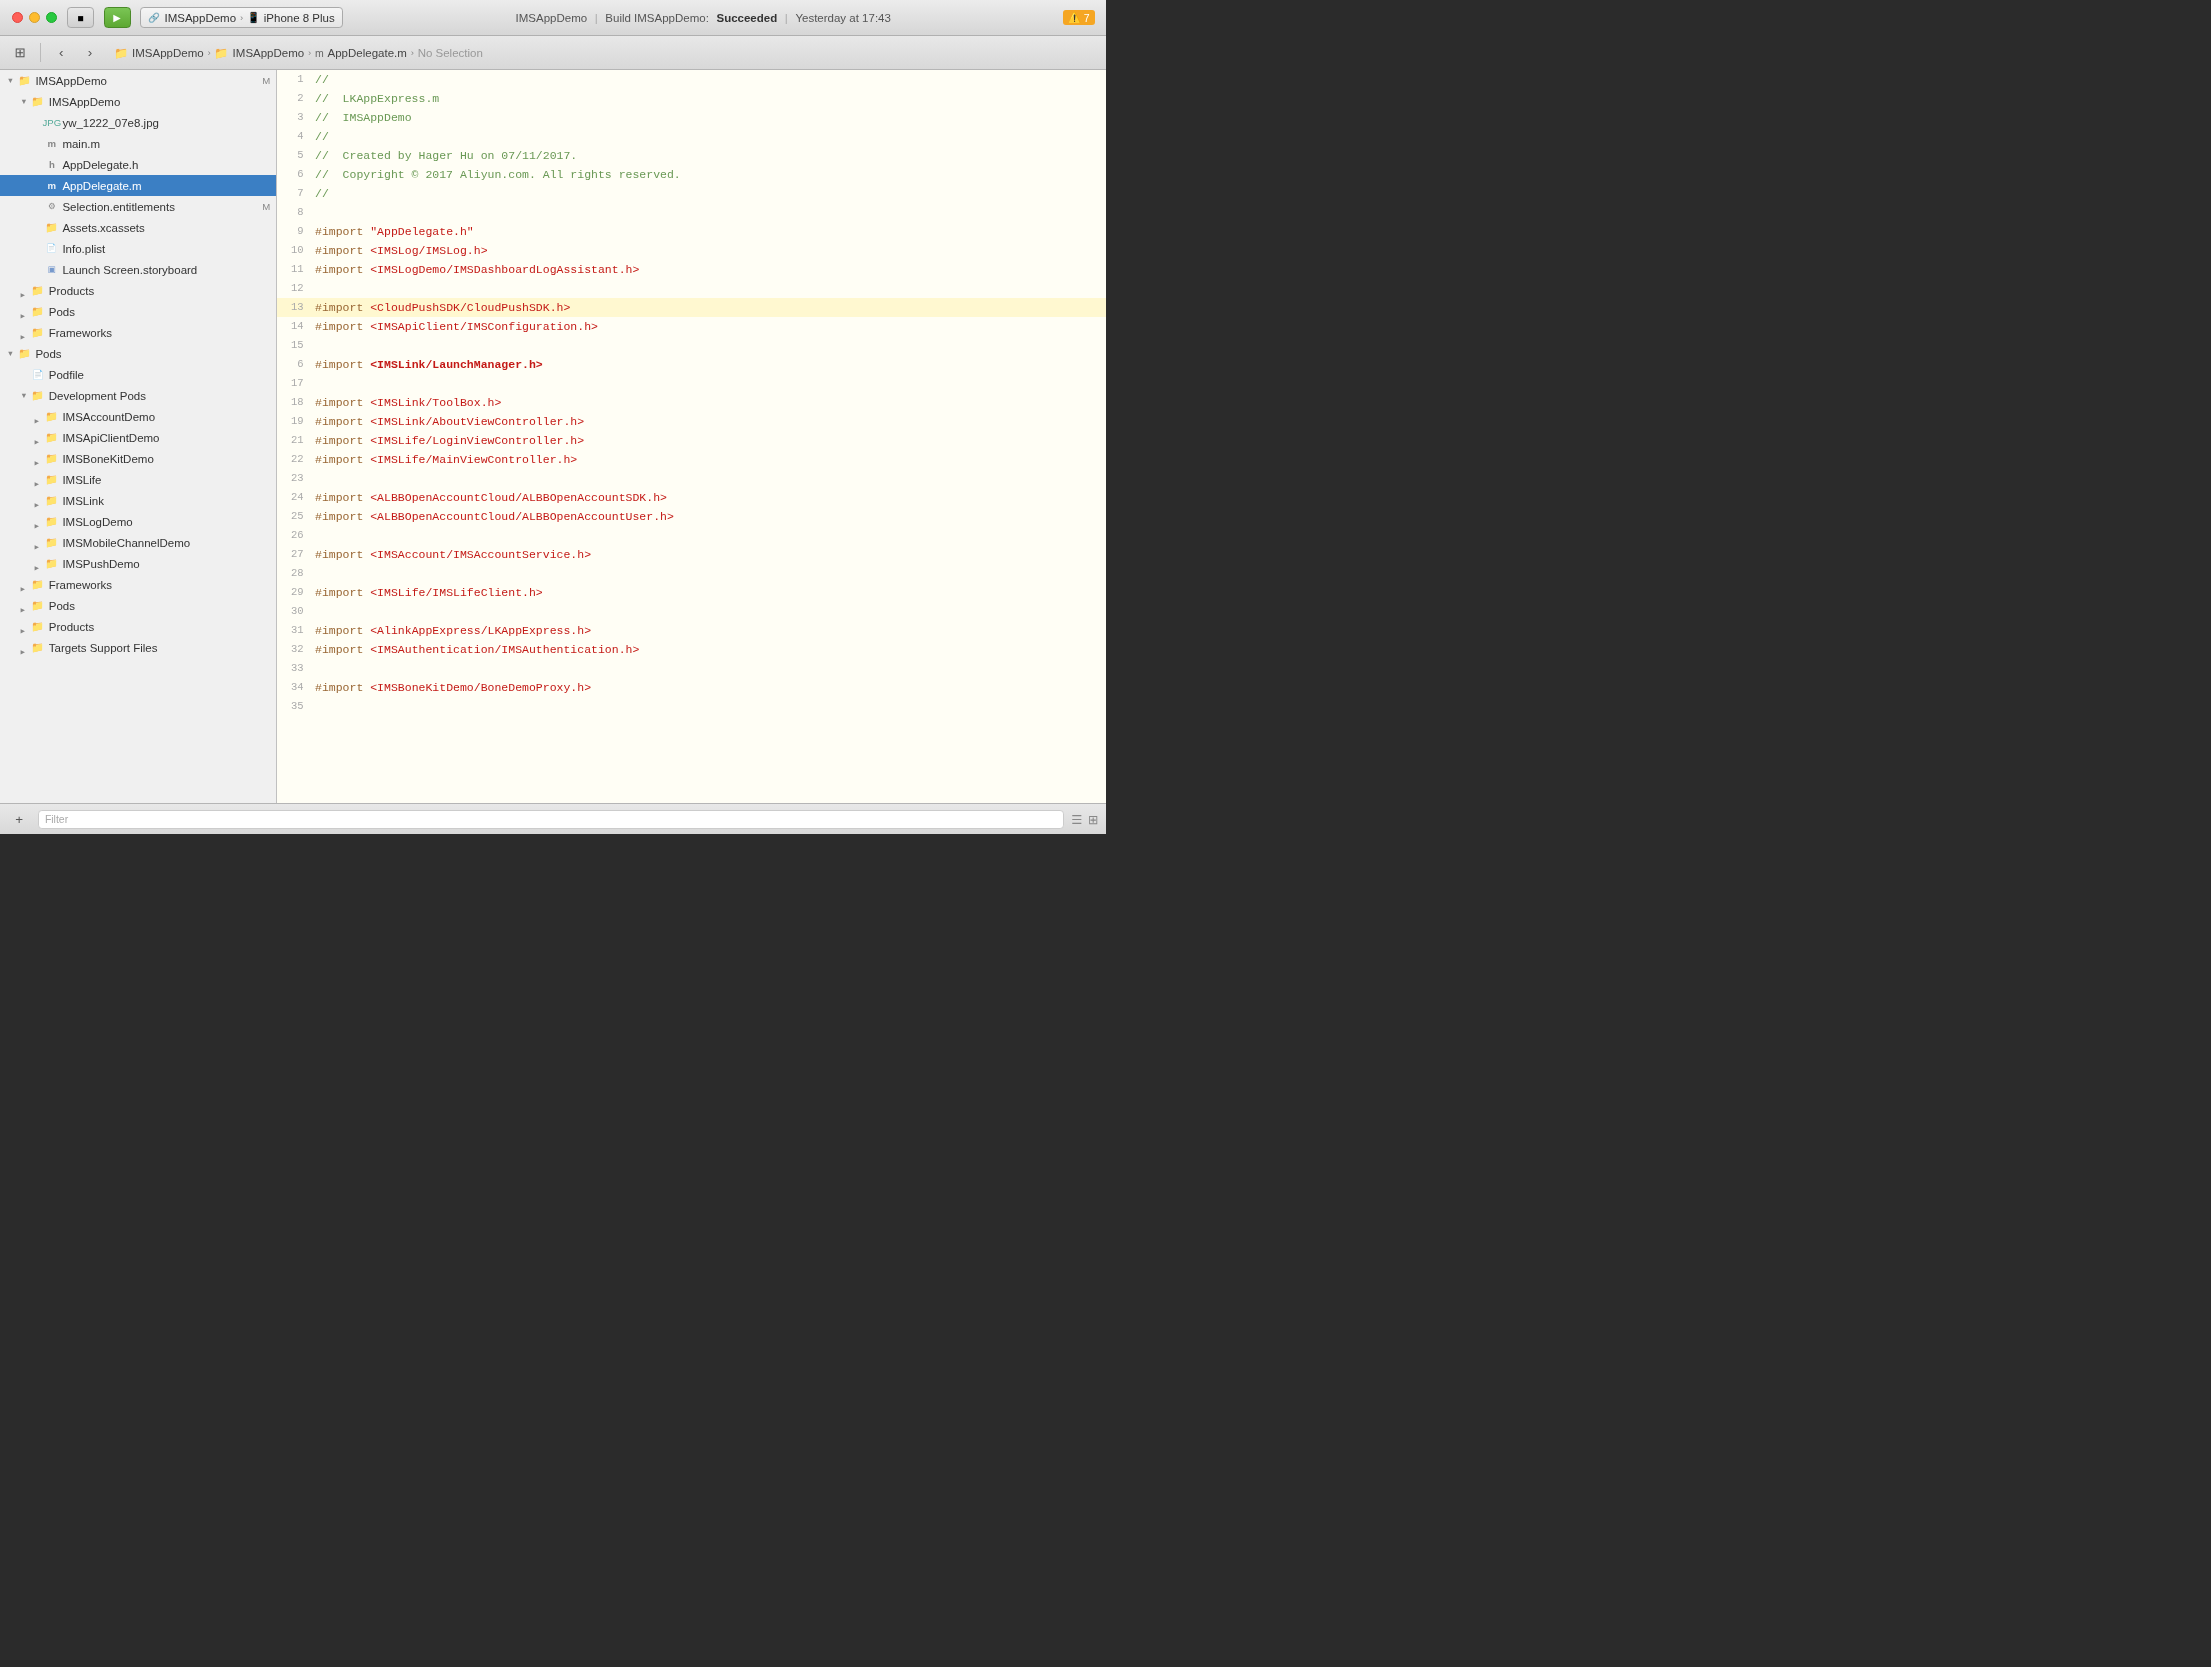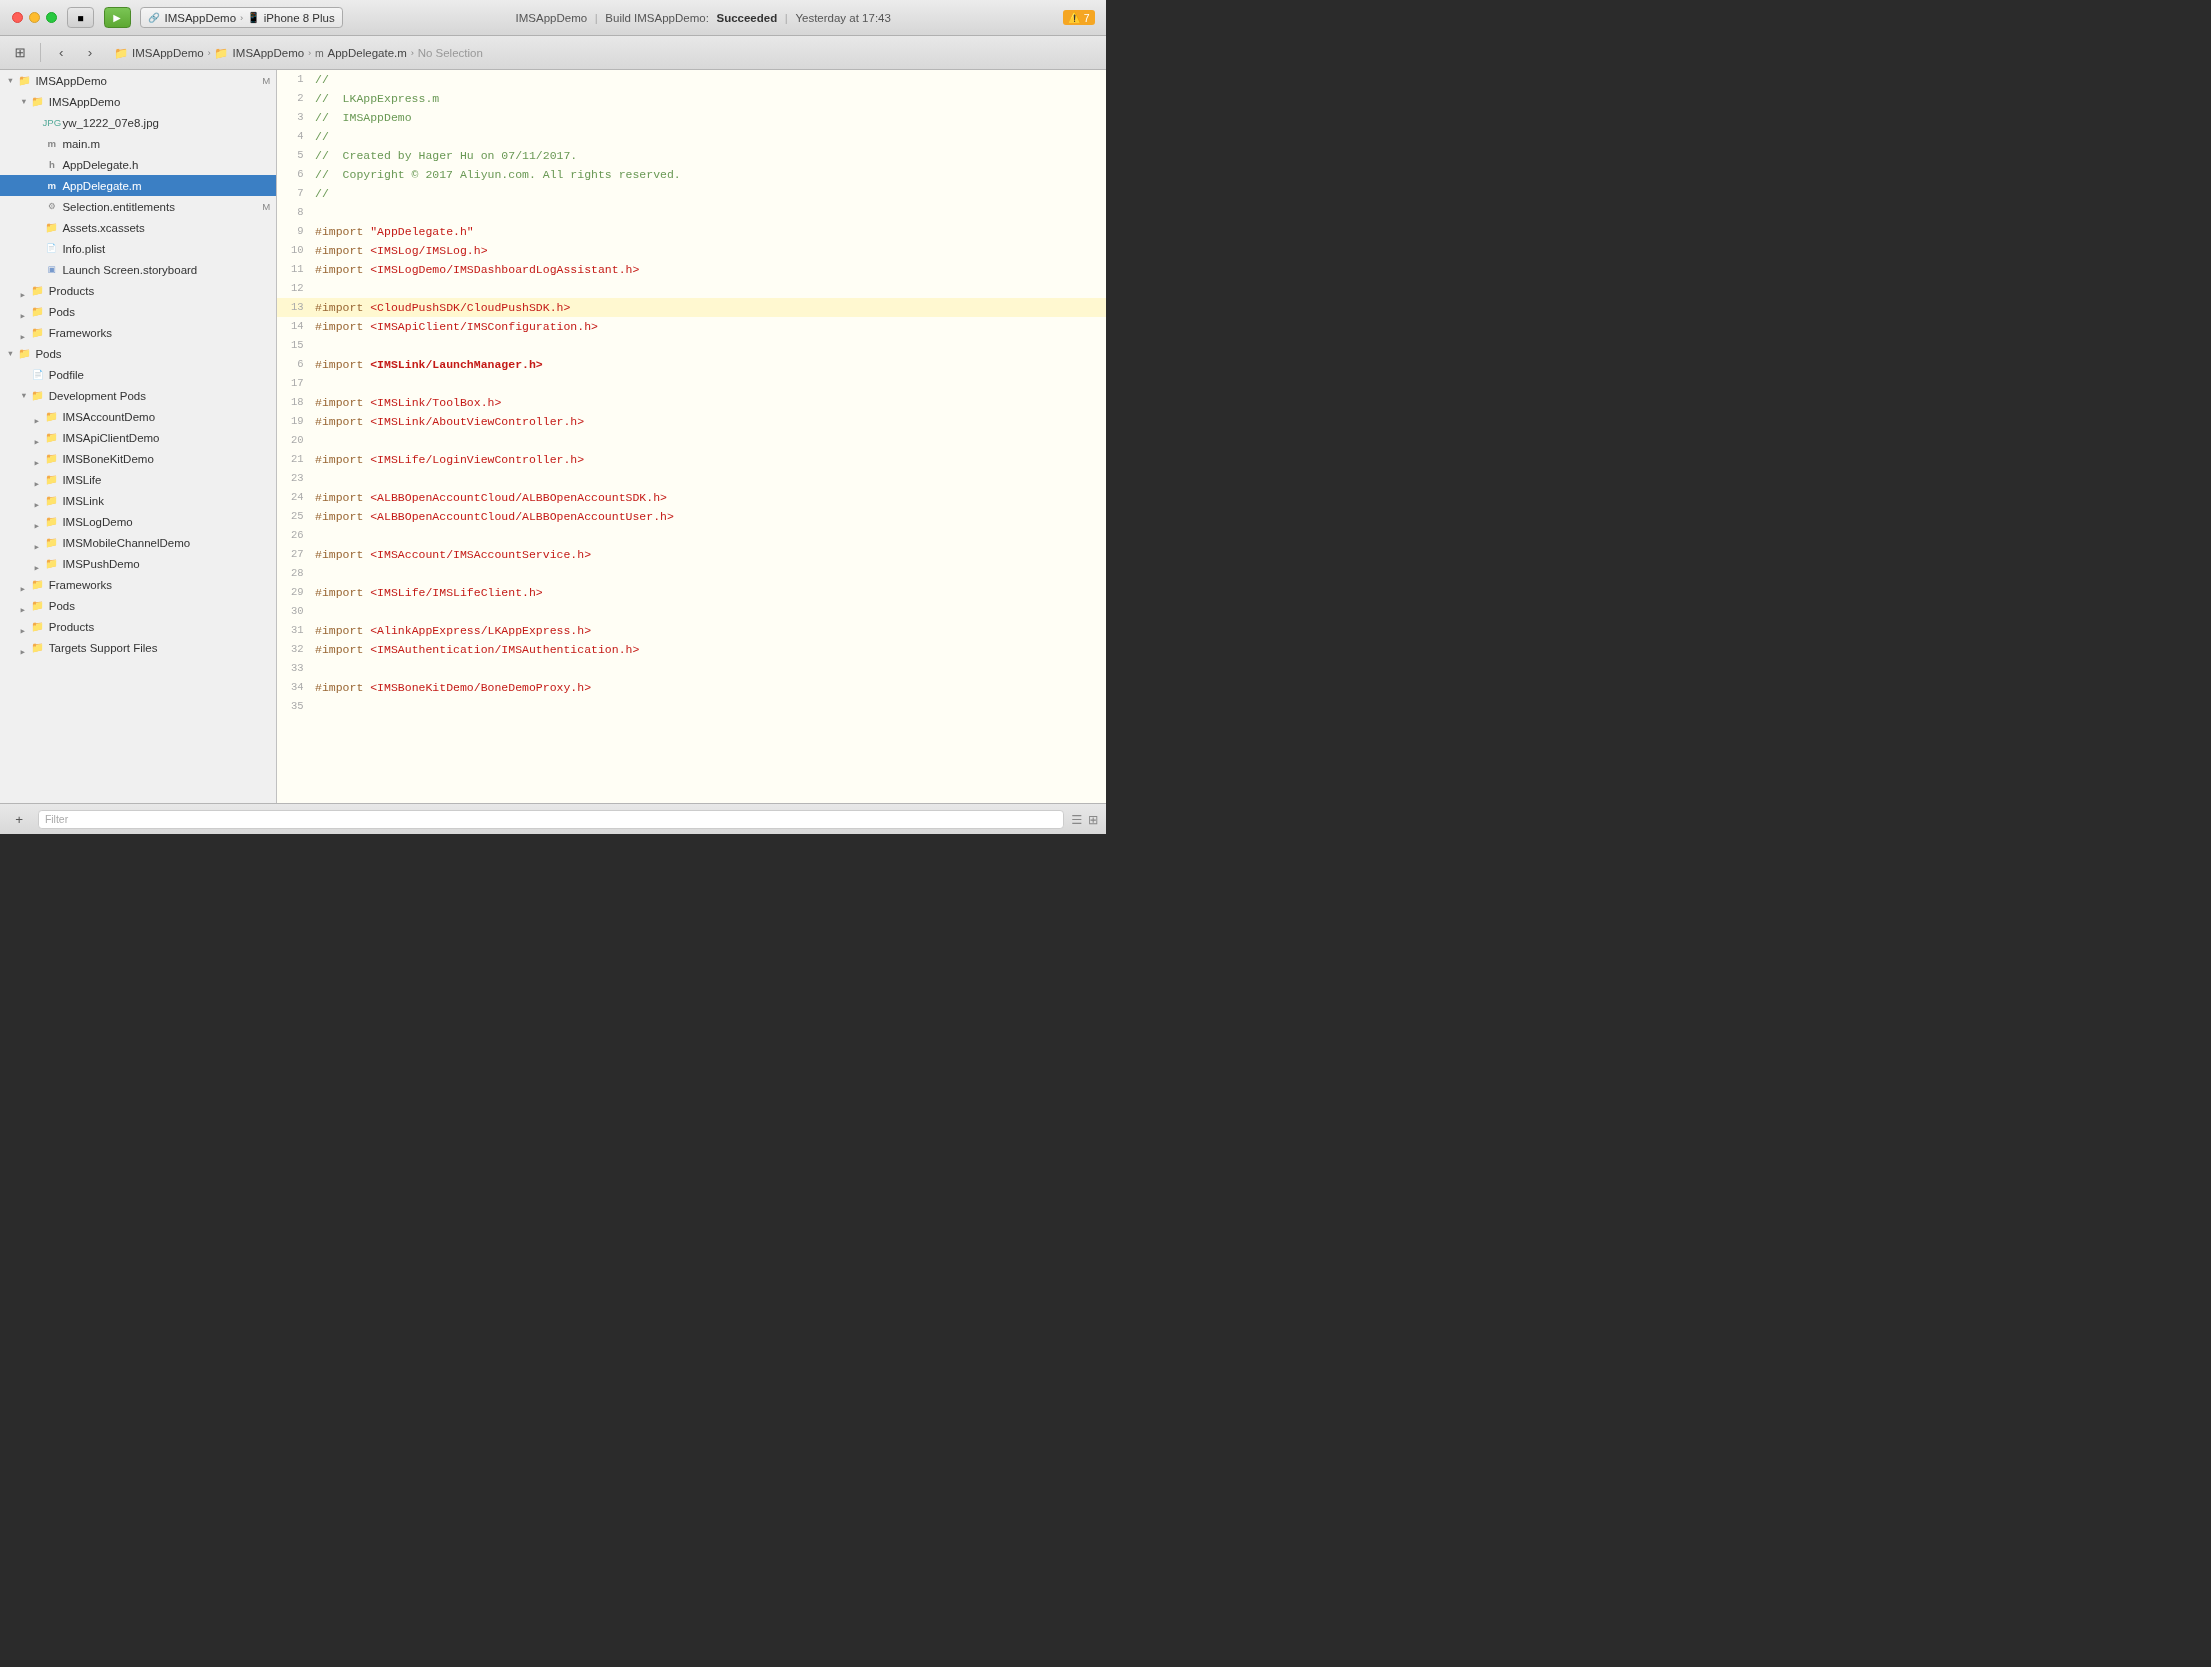--- a/index.html
+++ b/index.html
@@ -610,26 +610,26 @@
       </div>
       <div class="code-line">
         <span class="line-number">18</span>
         <span class="line-content"><span style="color: rgb(153, 102, 51);">#import </span><span style="color: rgb(196, 26, 22);">&lt;IMSLink/ToolBox.h&gt;</span></span>
       </div>
       <div class="code-line">
         <span class="line-number">19</span>
         <span class="line-content"><span style="color: rgb(153, 102, 51);">#import </span><span style="color: rgb(196, 26, 22);">&lt;IMSLink/AboutViewController.h&gt;</span></span>
       </div>
       <div class="code-line">
-        <span class="line-number">20</span>
-        <span class="line-content"><span style="color: rgb(51, 51, 51);"></span></span>
-      </div>
-      <div class="code-line">
         <span class="line-number">21</span>
         <span class="line-content"><span style="color: rgb(153, 102, 51);">#import </span><span style="color: rgb(196, 26, 22);">&lt;IMSLife/LoginViewController.h&gt;</span></span>
+      </div>
+      <div class="code-line">
+        <span class="line-number">22</span>
+        <span class="line-content"><span style="color: rgb(153, 102, 51);">#import </span><span style="color: rgb(196, 26, 22);">&lt;IMSLife/MainViewController.h&gt;</span></span>
       </div>
       <div class="code-line">
         <span class="line-number">23</span>
         <span class="line-content"><span style="color: rgb(51, 51, 51);"></span></span>
       </div>
       <div class="code-line">
         <span class="line-number">24</span>
         <span class="line-content"><span style="color: rgb(153, 102, 51);">#import </span><span style="color: rgb(196, 26, 22);">&lt;ALBBOpenAccountCloud/ALBBOpenAccountSDK.h&gt;</span></span>
       </div>
       <div class="code-line">

